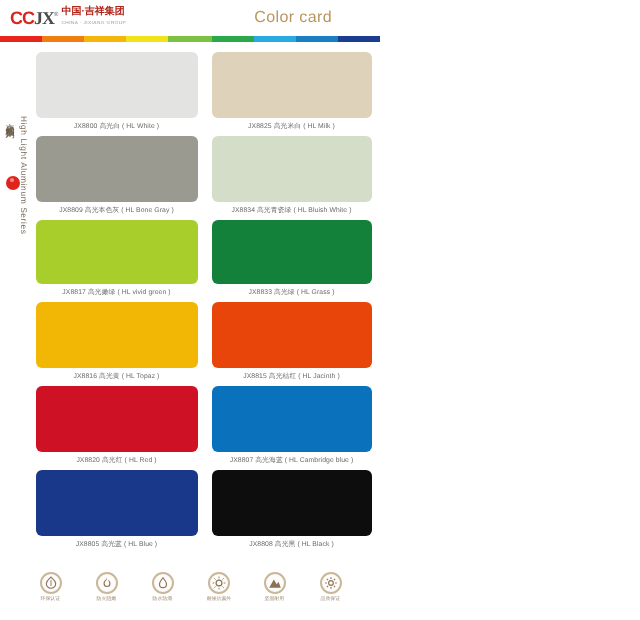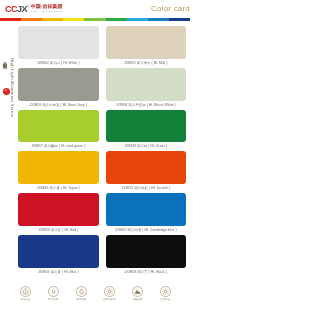--- a/index.html
+++ b/index.html
@@ -17,34 +17,34 @@
   }
   #logo-block {
     position:absolute; left:5px; top:3px;
     display:flex; align-items:center; gap:2px;
   }
   #logo-mark {
     font-size:9px; font-weight:bold; letter-spacing:-0.5px;
     line-height:9px; white-space:nowrap;
   }
   #logo-cc { color:#d9251d; }
-  #logo-jx { color:#4a4a4a; }
+  #logo-jx { color:#4a4a4a;font-family:Liberation Serif, serif; }
   #logo-reg { font-size:3px; color:#888; vertical-align:super; }
   #logo-cn-block { display:flex; flex-direction:column; justify-content:center; }
   #logo-cn {
     font-size:5px; color:#b02318; line-height:5.5px;
     font-weight:bold; white-space:nowrap;
   }
   #logo-en {
     font-size:2.4px; color:#9a9a9a; line-height:3px;
     letter-spacing:0.2px; white-space:nowrap; transform:scaleY(0.9);
     transform-origin:left top;
   }
   #title {
-    position:absolute; right:0; top:4px;
+    position:absolute; right:24px; top:4px;
     font-size:8px; color:#b9965f; letter-spacing:0.2px;
     line-height:10px; white-space:nowrap;
   }
 
   
   #rainbow {
     position:absolute; left:0; top:18px; width:190px; height:3px;
     display:flex;
   }
   #rainbow span { height:100%; }

